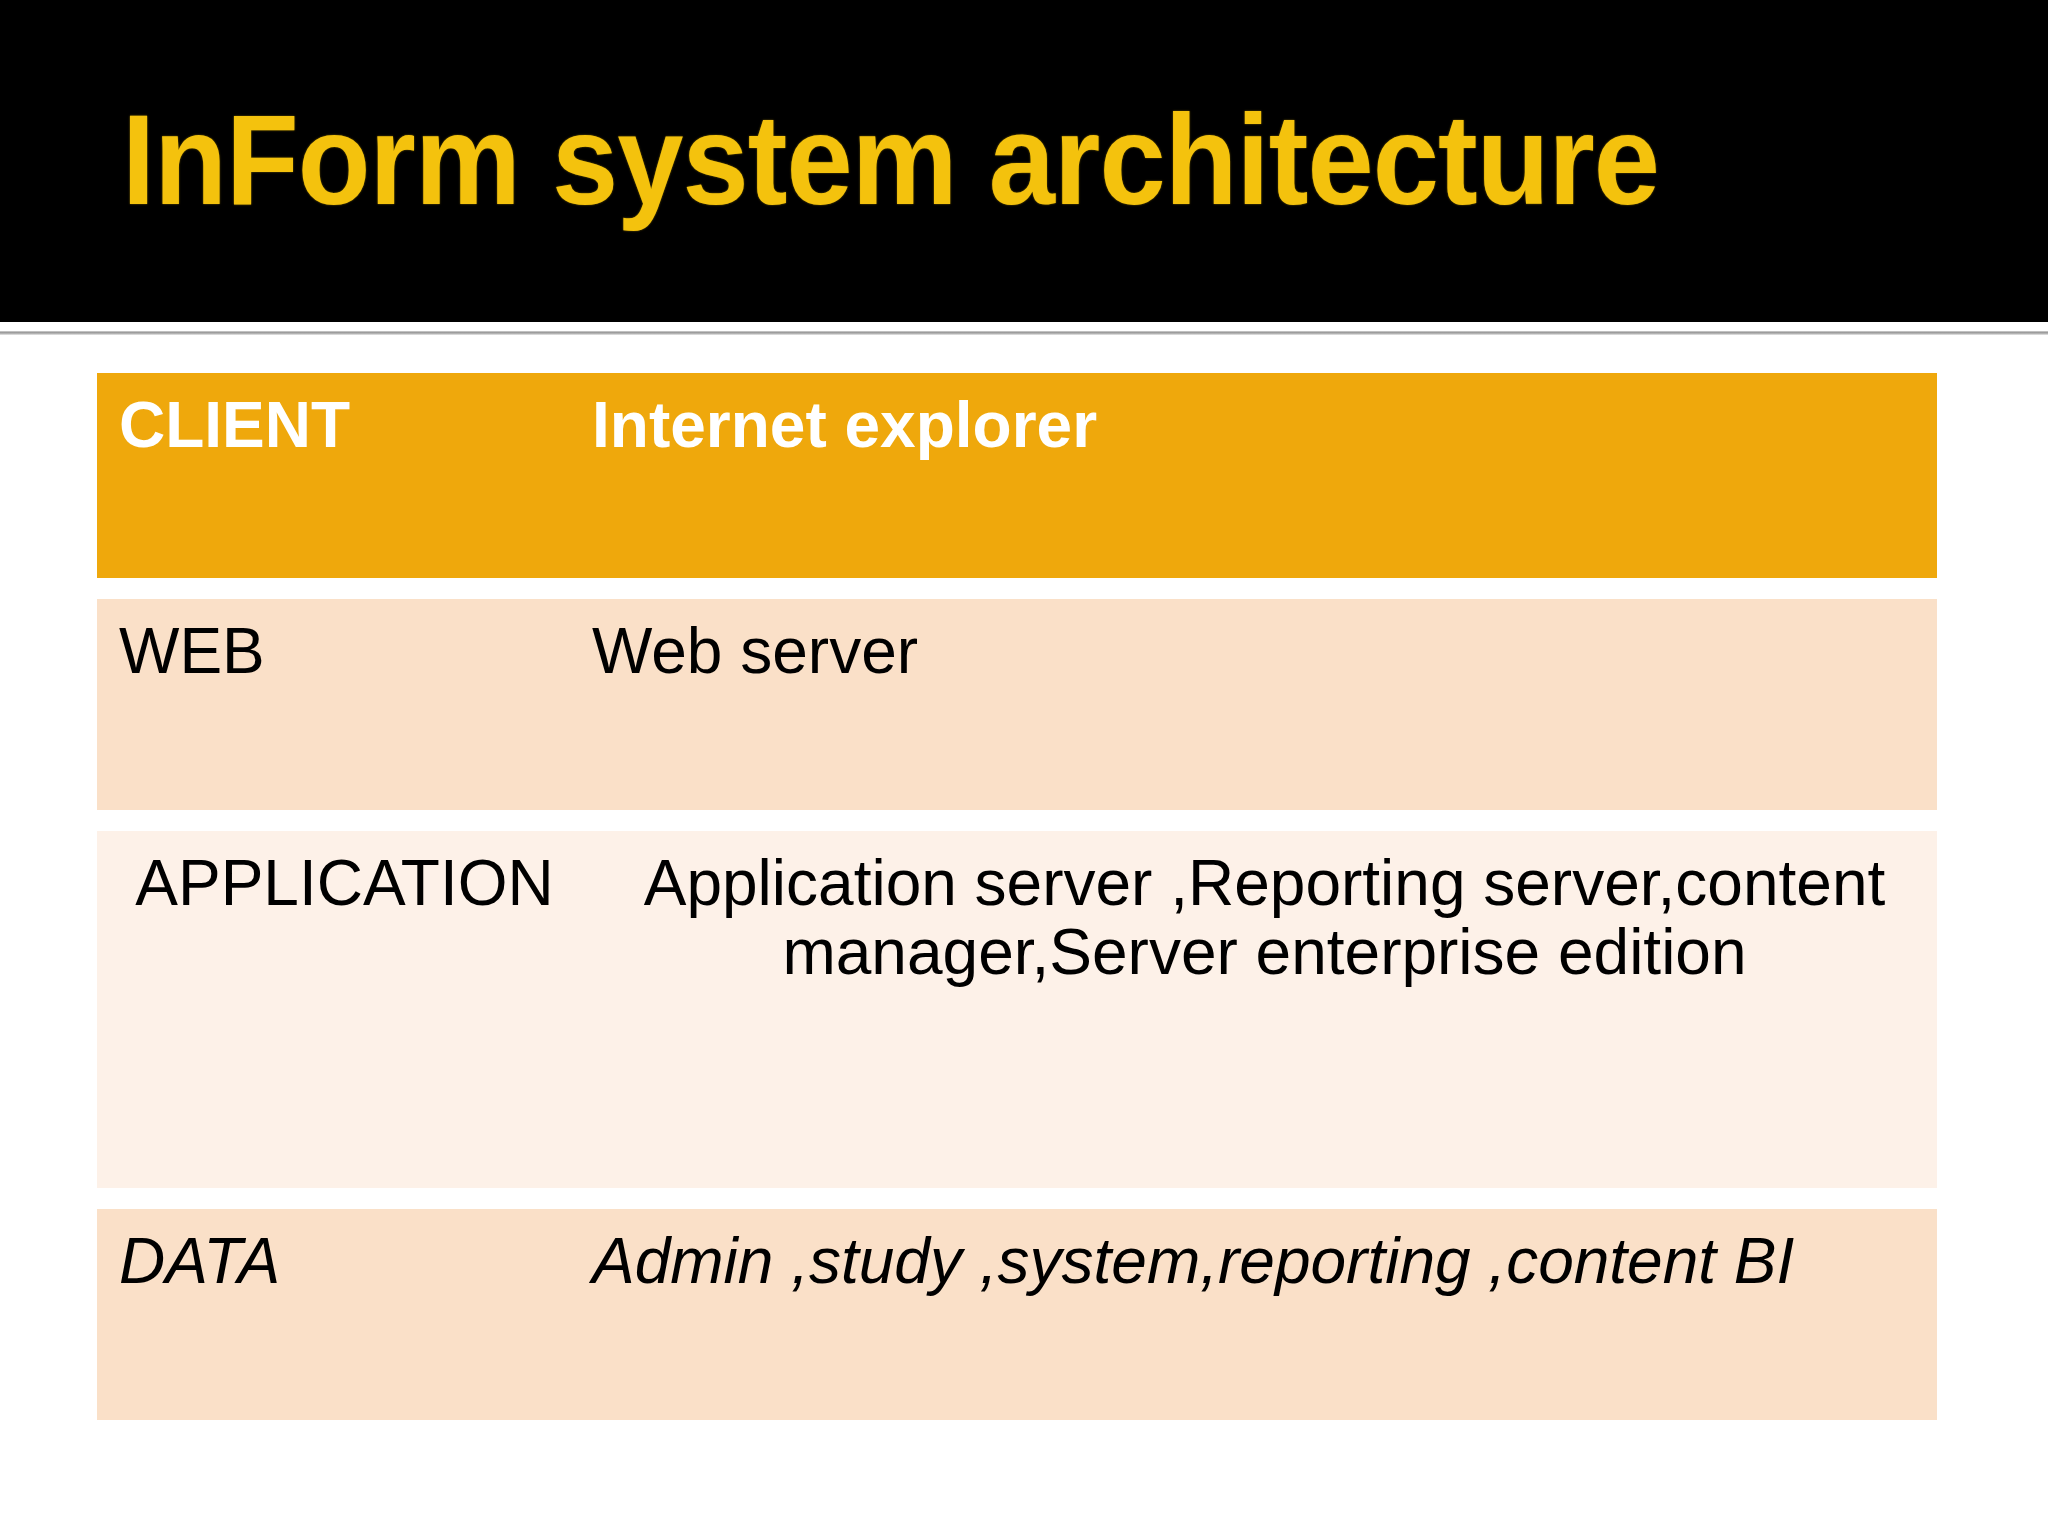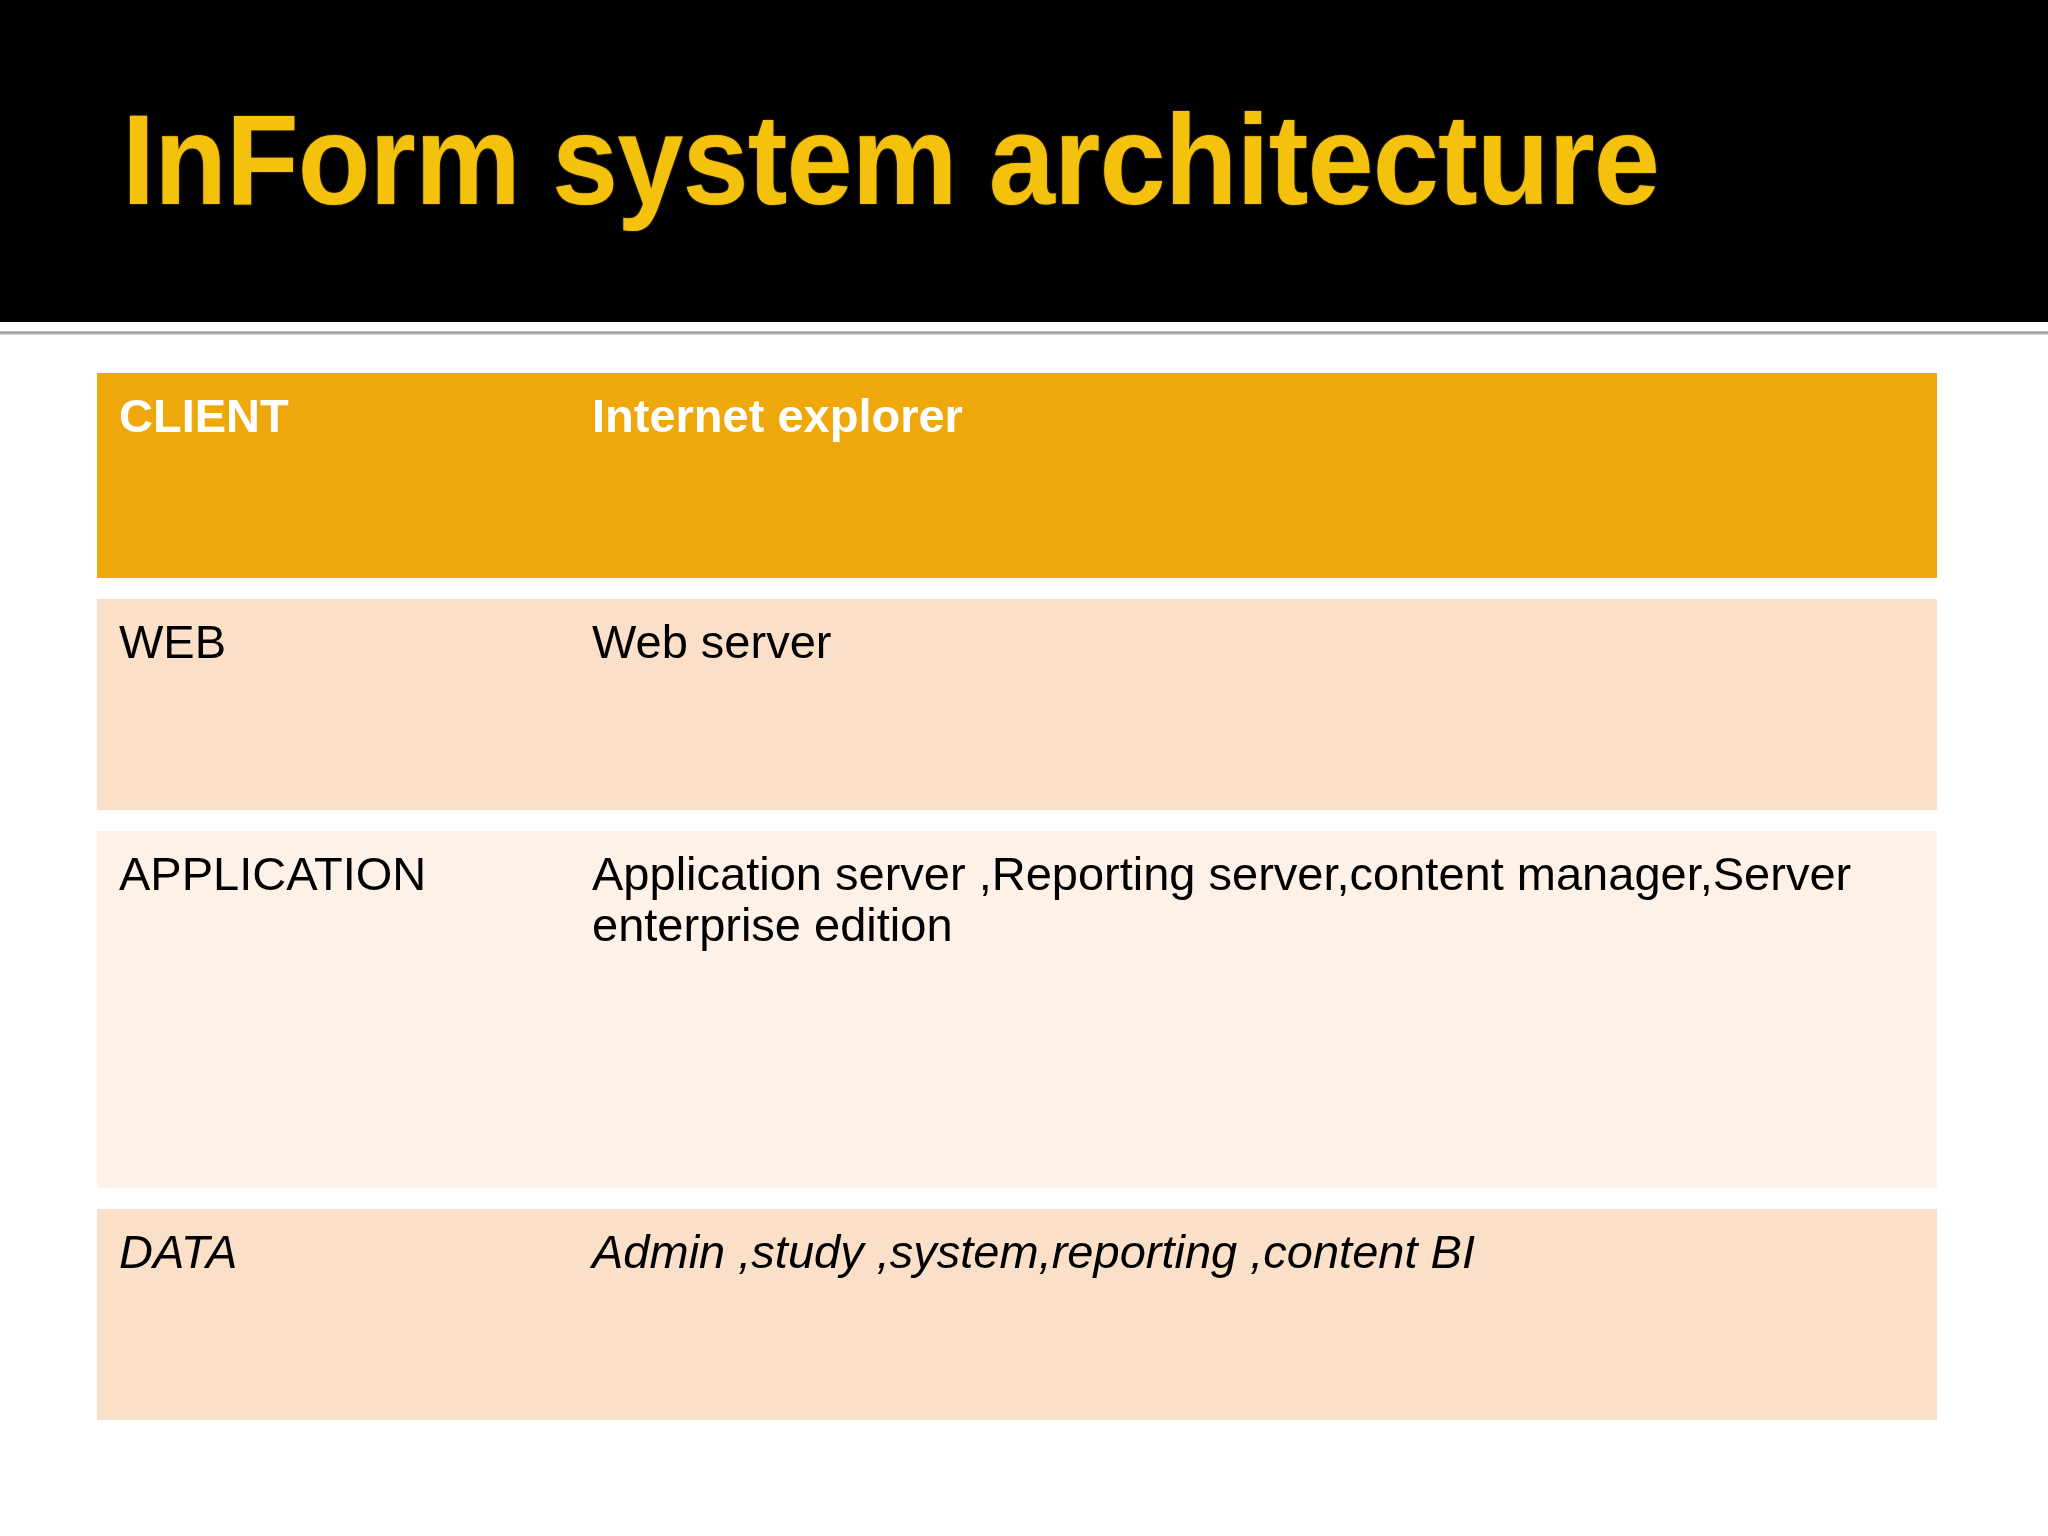--- a/index.html
+++ b/index.html
@@ -60,38 +60,38 @@
     border-collapse: separate;
     border-spacing: 0;
     table-layout: fixed;
   }
   #arch-table col.c-layer { width: 473px; }
   #arch-table col.c-comp  { width: 1367px; }
 
   #arch-table td {
     vertical-align: top;
     padding: 18px 0 0 22px;
-    font-size: 47px;
+    font-size: 64px;
     line-height: 1.08;
     color: #000000;
     border: 0;
   }
 
   
   .hdr-cell {
     background: #EFA80C;
     color: #FFFFFF !important;
     font-weight: bold;
     height: 187px;
   }
   .hdr-cell.col-left  { border-right: 5px solid #FFFFFF; }
 
   
   .row-peach td  { background: #FAE0C8; }
-  .row-cream td  { background: #FDF1E8; }
+  .row-cream td  { background: #FDF1E8; text-align: center; }
 
   .row-peach td.col-left,
   .row-cream td.col-left { border-right: 5px solid #FFFFFF; }
 
   .row-gap td {
     height: 3px;
     padding: 0;
     background: #FFFFFF;
     border: 0;
   }

